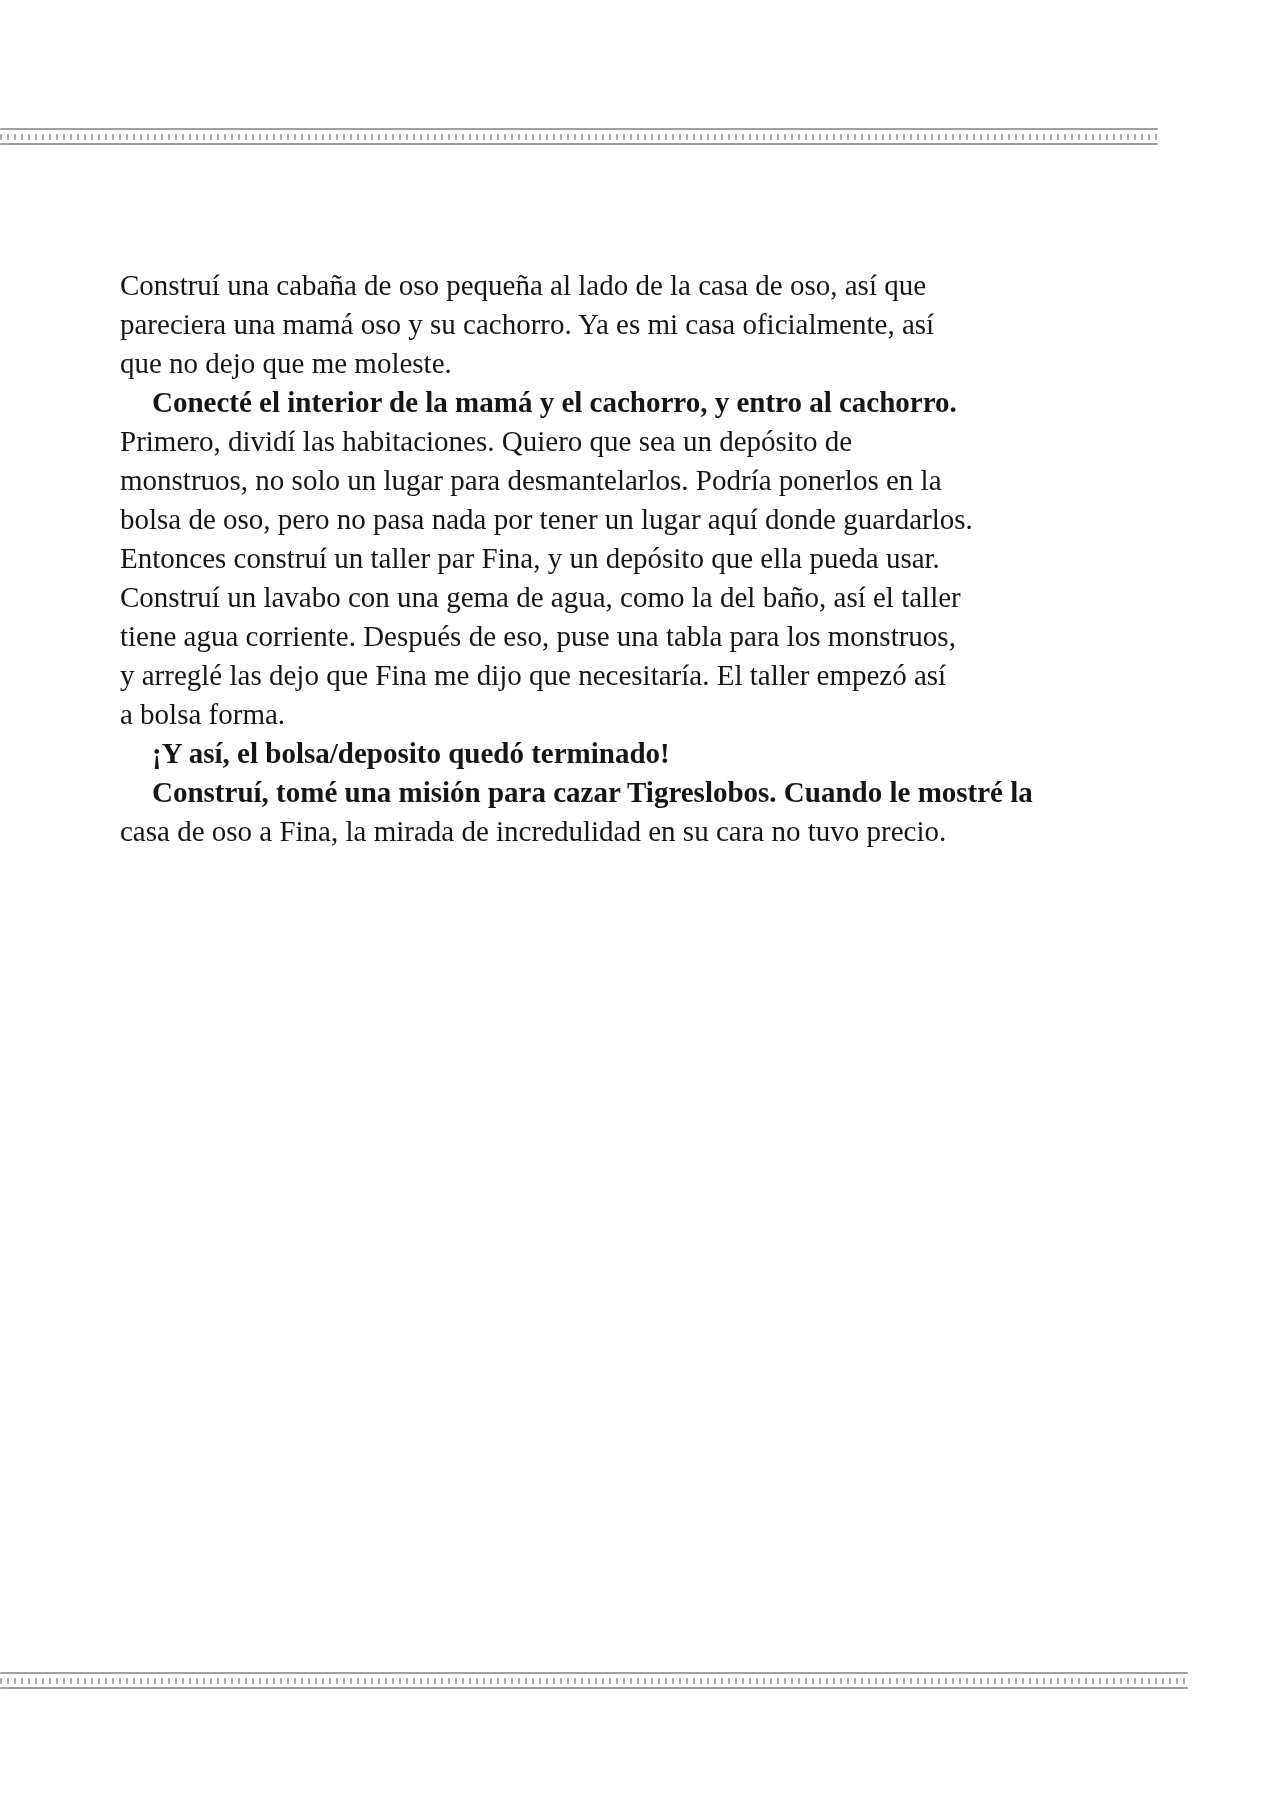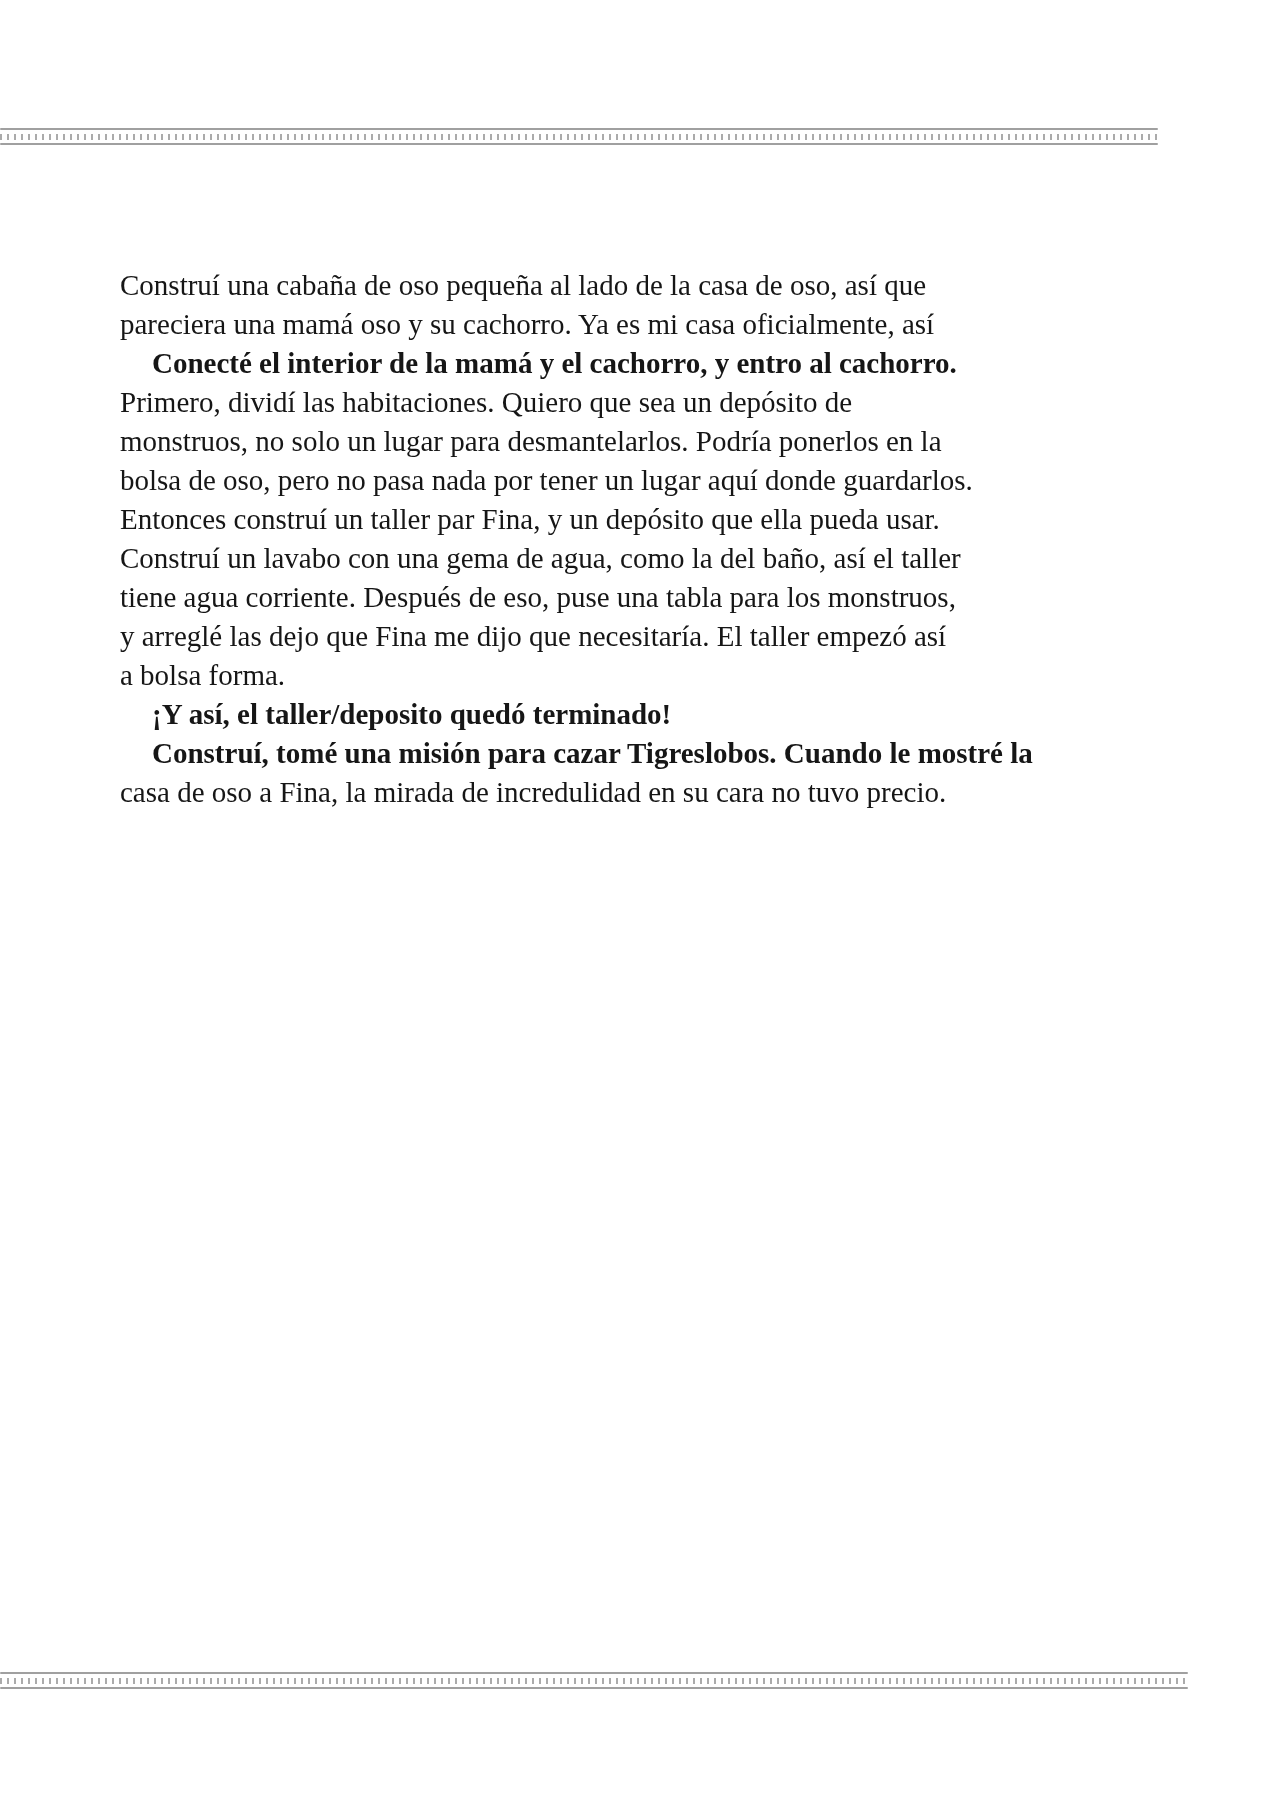--- a/index.html
+++ b/index.html
@@ -68,30 +68,31 @@
 
   <div class="deco-border top">
     <div class="rule"></div>
     <div class="dotted-row"></div>
     <div class="rule"></div>
   </div>
 
   <div class="text-block">
       <div class="text-line">Construí una cabaña de oso pequeña al lado de la casa de oso, así que</div>
       <div class="text-line">pareciera una mamá oso y su cachorro. Ya es mi casa oficialmente, así</div>
+      <div class="text-line">que no dejo que me moleste.</div>
       <div class="text-line indent">Conecté el interior de la mamá y el cachorro, y entro al cachorro.</div>
       <div class="text-line">Primero, dividí las habitaciones. Quiero que sea un depósito de</div>
       <div class="text-line">monstruos, no solo un lugar para desmantelarlos. Podría ponerlos en la</div>
       <div class="text-line">bolsa de oso, pero no pasa nada por tener un lugar aquí donde guardarlos.</div>
       <div class="text-line">Entonces construí un taller par Fina, y un depósito que ella pueda usar.</div>
       <div class="text-line">Construí un lavabo con una gema de agua, como la del baño, así el taller</div>
       <div class="text-line">tiene agua corriente. Después de eso, puse una tabla para los monstruos,</div>
       <div class="text-line">y arreglé las dejo que Fina me dijo que necesitaría. El taller empezó así</div>
       <div class="text-line">a bolsa forma.</div>
-      <div class="text-line indent">¡Y así, el taller/deposito quedó terminado!</div>
+      <div class="text-line indent">¡Y así, el bolsa/deposito quedó terminado!</div>
       <div class="text-line indent">Construí, tomé una misión para cazar Tigreslobos. Cuando le mostré la</div>
       <div class="text-line">casa de oso a Fina, la mirada de incredulidad en su cara no tuvo precio.</div>
     </div>
 
   <div class="deco-border bottom">
     <div class="rule"></div>
     <div class="dotted-row"></div>
     <div class="rule"></div>
   </div>
 

